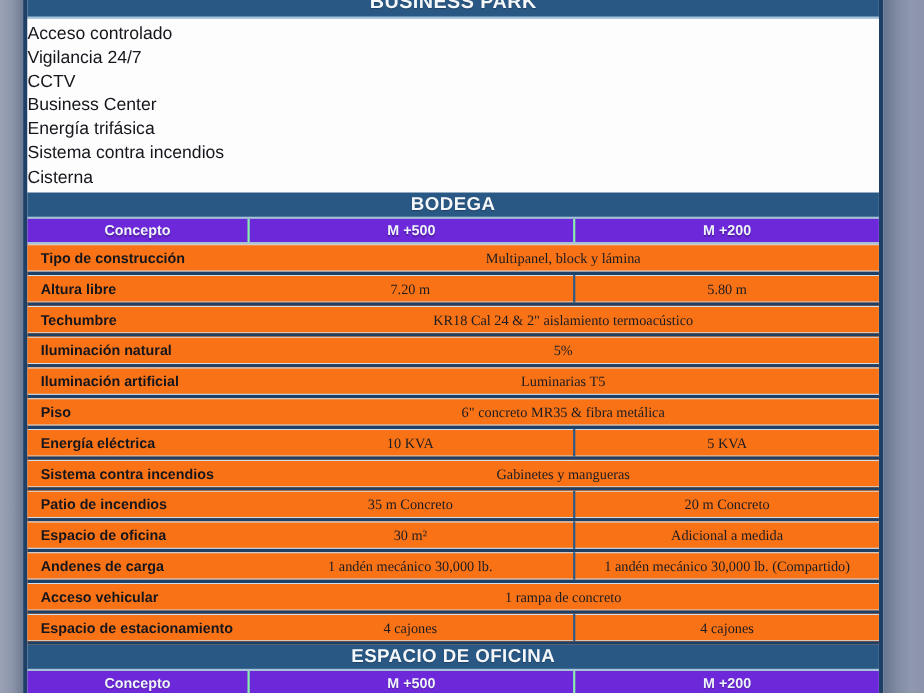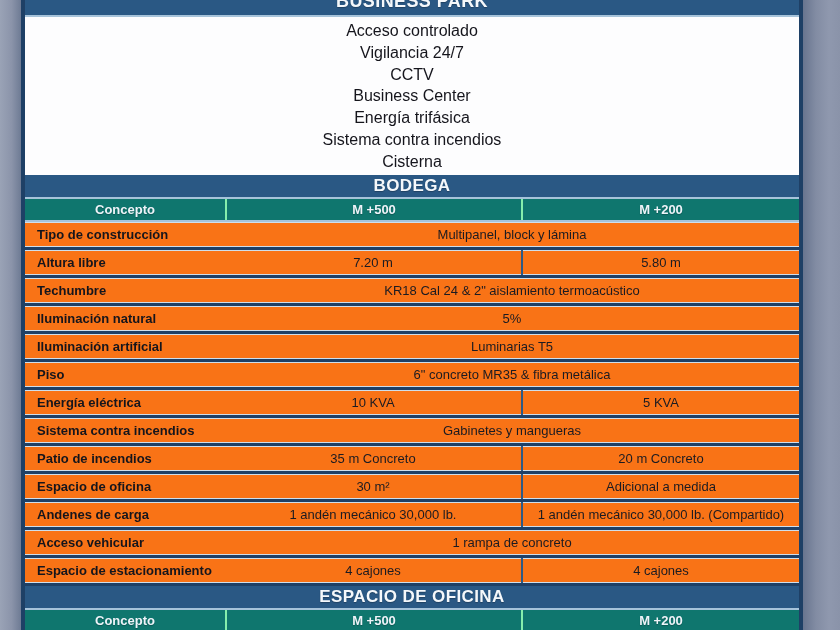--- a/index.html
+++ b/index.html
@@ -33,27 +33,26 @@
     border-bottom:2px solid #a6c3da;
     letter-spacing:0.4px;
     text-shadow:0 1px 1px rgba(0,0,0,0.25);
   }
   .banner.top { height:30px; margin-top:-13px; font-size:18px; }
   .banner.mid { height:24px; font-size:17px; }
   .features {
     height:158px;
     background:#fdfdfe;
     display:flex; flex-direction:column; justify-content:space-around;
-    text-align:center;
     font-size:16px; color:#15151c;
     padding:3px 0 2px 0;
   }
   .cols-header {
     height:23px;
-    background:#0f766e;
+    background:#6d28d9;
     display:grid;
     grid-template-columns:200px 296px 1fr;
     border-bottom:2px solid #a6c3da;
   }
   .cols-header.cut { height:30px; border-bottom:none; }
   .cols-header .hcell {
     color:#eef4f9; font-weight:bold; font-size:13px;
     display:flex; align-items:center; justify-content:center;
     text-shadow:0 1px 1px rgba(0,0,0,0.25);
   }
@@ -68,21 +67,21 @@
     box-shadow:inset 0 1px 0 #cfdfec, inset 0 -1px 0 #cfdfec;
     font-size:13px;
   }
   .row .label {
     display:flex; align-items:center;
     padding-left:12px;
     font-weight:bold; color:#15151c;
   }
   .row .val {
     display:flex; align-items:center; justify-content:center;
-    color:#1b1b22; text-align:center;
+    color:#1b1b22; text-align:center;font-family:Liberation Serif, serif;
   }
   .row .val.c3 { border-left:2px solid #2d5a86; }
   .row .val.span2 { grid-column:2 / 4; }
 </style>
 </head>
 <body>
 
 <div class="shade-left"></div>
 <div class="shade-right"></div>
 

